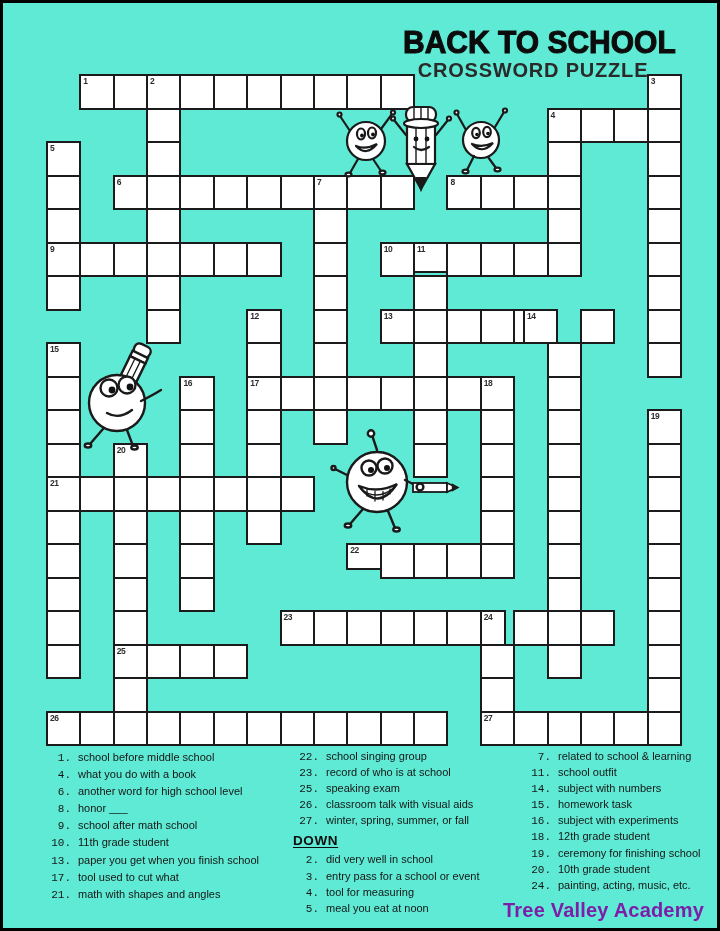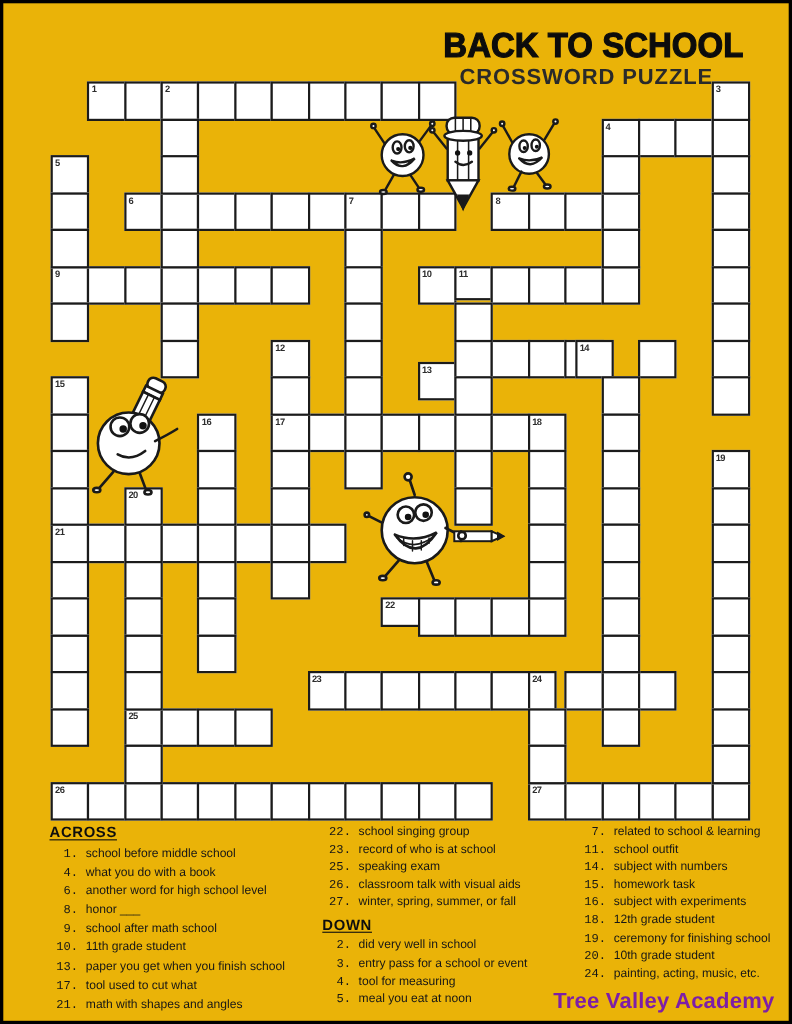--- a/index.html
+++ b/index.html
@@ -1,17 +1,17 @@
 <!DOCTYPE html>
 <html><head>
 <meta charset="utf-8">
 <style>
   html,body { margin:0; padding:0; background:#e8e8e8; }
   #page {
-    position:relative; width:720px; height:931px; background:#eab308;
+    position:relative; width:720px; height:931px; background:#5eead4;
     border:3px solid #000; box-sizing:border-box; overflow:hidden;
     font-family:"Liberation Sans", sans-serif;
   }
   
   .title {
     position:absolute; left:400px; top:22px; width:260px; text-align:center;
     font-size:30px; font-weight:900; color:#0c0c0c; letter-spacing:0px;
     -webkit-text-stroke:1px #0c0c0c; transform:scaleY(1.05); white-space:nowrap;
   }
   .subtitle {
@@ -110,21 +110,21 @@
       <div class="cell" style="left: 376.7px; top: 238.5px; width: 35.37px; height: 35.5px;">
         <span class="cellnum">10</span>
       </div>
       <div class="cell" style="left: 410.07px; top: 238.5px; width: 35.37px; height: 31px;">
         <span class="cellnum">11</span>
       </div>
       <div class="cell" style="left: 443.44px; top: 238.5px; width: 35.37px; height: 35.5px;"></div>
       <div class="cell" style="left: 476.81px; top: 238.5px; width: 35.37px; height: 35.5px;"></div>
       <div class="cell" style="left: 510.18px; top: 238.5px; width: 35.37px; height: 35.5px;"></div>
       <div class="cell" style="left: 543.55px; top: 238.5px; width: 35.37px; height: 35.5px;"></div>
-      <div class="cell" style="left: 376.7px; top: 305.5px; width: 35.37px; height: 35.5px; margin-top: 20px;">
+      <div class="cell" style="left: 376.7px; top: 305.5px; width: 35.37px; height: 35.5px;">
         <span class="cellnum">13</span>
       </div>
       <div class="cell" style="left: 410.07px; top: 305.5px; width: 35.37px; height: 35.5px;"></div>
       <div class="cell" style="left: 443.44px; top: 305.5px; width: 35.37px; height: 35.5px;"></div>
       <div class="cell" style="left: 476.81px; top: 305.5px; width: 35.37px; height: 35.5px;"></div>
       <div class="cell" style="left: 510.18px; top: 305.5px; width: 35.37px; height: 35.5px;"></div>
       <div class="cell" style="left: 520px; top: 305.5px; width: 35.37px; height: 35.5px;">
         <span class="cellnum">14</span>
       </div>
       <div class="cell" style="left: 576.92px; top: 305.5px; width: 35.37px; height: 35.5px;"></div>
@@ -398,21 +398,20 @@
         <circle cx="95" cy="59" r="3.4" fill="#fff"></circle>
         <path d="M38 81 L25 96"></path>
           <path d="M63 83 L70 100"></path>
         <ellipse cx="23" cy="97.5" rx="3.2" ry="2" fill="#fff"></ellipse>
         <ellipse cx="71.5" cy="101.5" rx="3.2" ry="2" fill="#fff"></ellipse>
       </g>
     </svg>
   </div>
 
   <div class="clue-col" id="clue-col-1">
-    <div class="clue-header">ACROSS</div>
     <div id="c1-list">
         <div class="clue">
           <span class="n">1.</span>
           <span>school before middle school</span>
         </div>
         <div class="clue">
           <span class="n">4.</span>
           <span>what you do with a book</span>
         </div>
         <div class="clue">

